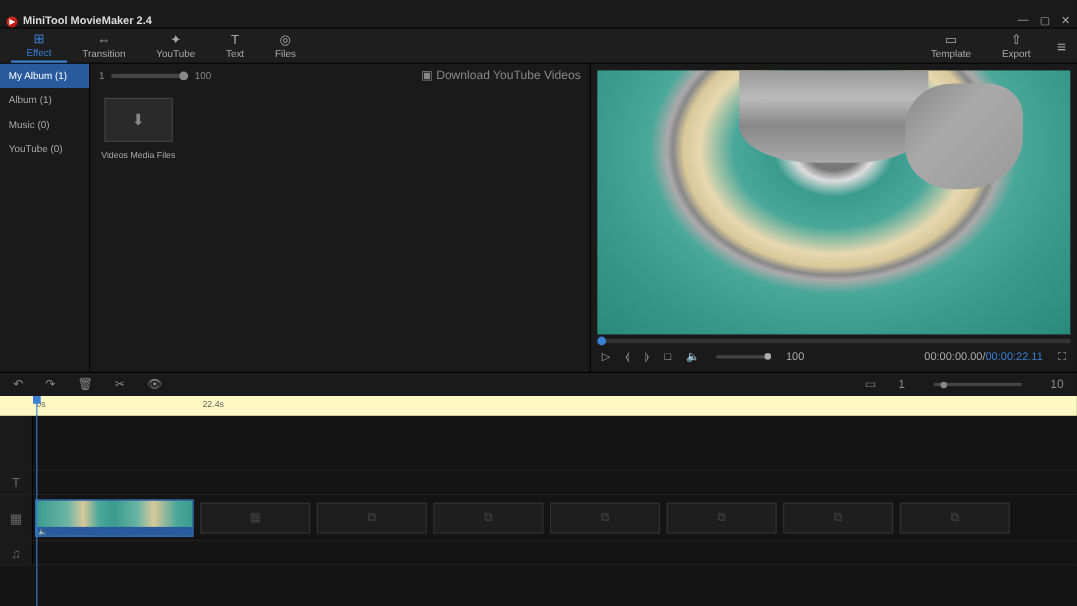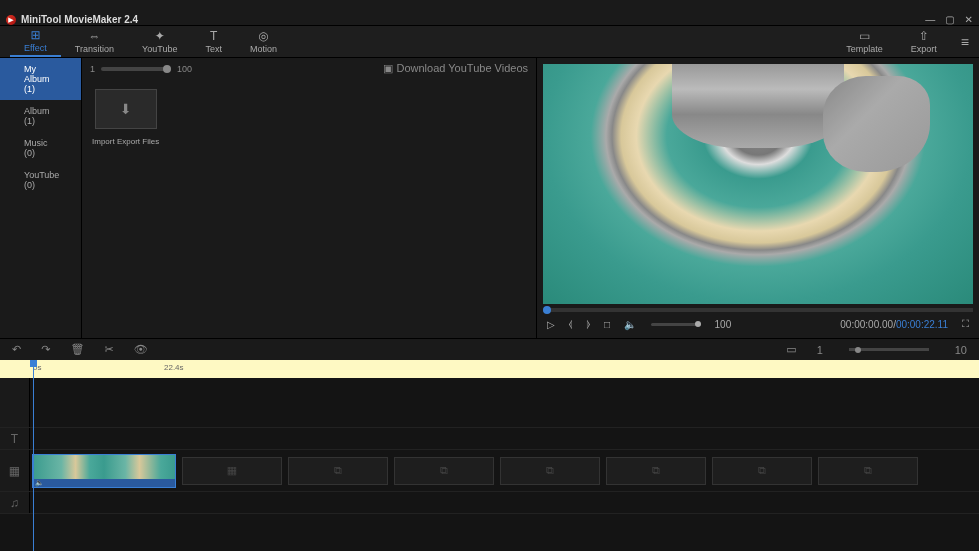--- a/index.html
+++ b/index.html
@@ -11,21 +11,21 @@
 .win-ctrl span{cursor:pointer;color:#aaa;font-size:10px}
 .toolbar{height:32px;background:#1e1e1e;display:flex;align-items:center;padding:0 10px;border-bottom:1px solid #000}
 .tool-item{display:flex;flex-direction:column;align-items:center;padding:0 14px;cursor:pointer;color:#aaa;height:100%;justify-content:center}
 .tool-item.active{color:#3a7fd4;border-bottom:2px solid #3a7fd4}
 .tool-item .ico{font-size:12px;margin-bottom:1px}
 .tool-item .lbl{font-size:9px}
 .tool-spacer{flex:1}
 .hamburger{cursor:pointer;color:#aaa;font-size:14px;margin-left:10px}
 .main{display:flex;height:280px}
 .sidebar{width:82px;background:#1a1a1a;border-right:1px solid #000}
-.side-item{padding:6px 24px;font-size:9px;color:#aaa;cursor:pointer}
+.side-item{padding:6px 8px;font-size:9px;color:#aaa;cursor:pointer}
 .side-item.sel{background:#2a5a9e;color:#fff}
 .media-area{flex:1;background:#1a1a1a;position:relative;border-right:1px solid #000}
 .media-top{display:flex;align-items:center;padding:4px 8px;font-size:9px;color:#888}
 .slide{flex:0 0 70px;height:4px;background:#444;border-radius:2px;margin:0 6px;position:relative}
 .slide-h{position:absolute;width:8px;height:8px;background:#888;border-radius:50%;top:-2px;right:0}
 .dl-link{margin-left:auto;color:#888;font-size:11px;cursor:pointer}
 .media-grid{display:flex;padding:10px;gap:10px}
 .media-tile{display:flex;flex-direction:column;align-items:center;cursor:pointer}
 .tile-box{width:62px;height:40px;background:#2a2a2a;border:1px solid #444;display:flex;align-items:center;justify-content:center;color:#888;font-size:14px;margin-bottom:8px}
 .tile-box.thumb{background:linear-gradient(180deg,#3a9b8e 0%,#6ab5a5 40%,#d8c89a 55%,#4aa89a 100%);border:1px solid #3a7fd4;position:relative}
@@ -86,21 +86,21 @@
   <div class="tool-item">
     <span class="ico">✦</span>
     <span class="lbl">YouTube</span>
   </div>
   <div class="tool-item">
     <span class="ico">T</span>
     <span class="lbl">Text</span>
   </div>
   <div class="tool-item">
     <span class="ico">◎</span>
-    <span class="lbl">Motion</span>
+    <span class="lbl">Files</span>
   </div>
   <div class="tool-spacer"></div>
   <div class="tool-item">
     <span class="ico">▭</span>
     <span class="lbl">Template</span>
   </div>
   <div class="tool-item">
     <span class="ico">⇧</span>
     <span class="lbl">Export</span>
   </div>
@@ -134,21 +134,21 @@
           <div class="slide-h"></div>
         </div>
       <span>100</span>
       <span class="dl-link">
         <span>▣ </span><span>Download YouTube Videos</span>
       </span>
     </div>
     <div class="media-grid">
       <div class="media-tile">
         <div class="tile-box">⬇</div>
-        <div class="tile-lbl">Import Export Files</div>
+        <div class="tile-lbl">Videos Media Files</div>
       </div>
     </div>
   </div>
 
   <div class="preview">
     <div class="preview-img"></div>
     <div class="scrub">
         <div class="scrub-h"></div>
       </div>
     <div class="controls">
@@ -180,21 +180,21 @@
   <span>1</span>
   <div class="zoom-slide">
       <div class="zoom-h"></div>
     </div>
   <span>10</span>
 </div>
 
 <div class="timeline">
   <div class="tl-ruler">
     <span style="left:33px">0s</span>
-    <span style="left:164px">22.4s</span>
+    <span style="left:184px">22.4s</span>
   </div>
   <div class="playhead"></div>
 
   <div class="track gap">
     <div class="track-hdr"></div>
       <div class="track-body"></div>
   </div>
 
   <div class="track" style="height:22px">
     <div class="track-hdr">T</div>

